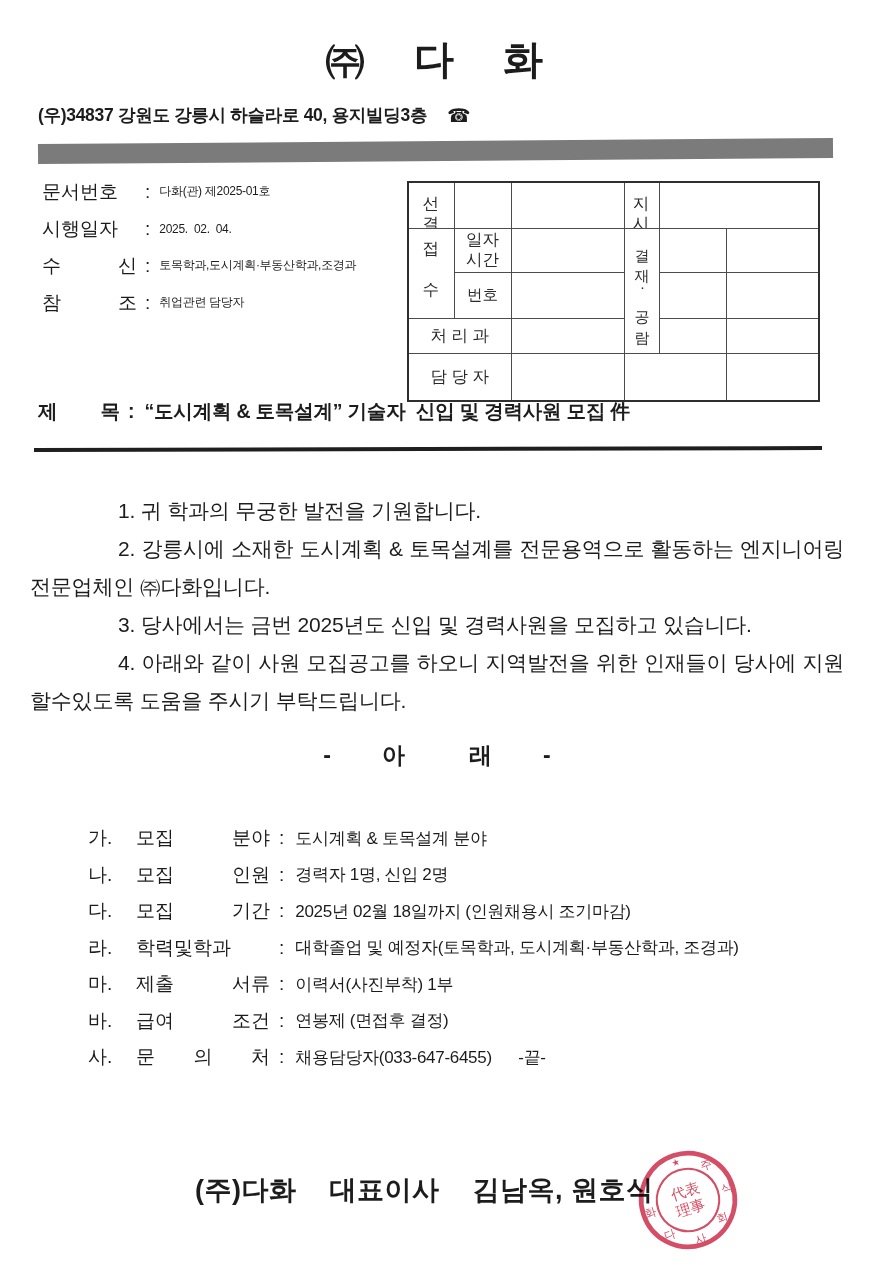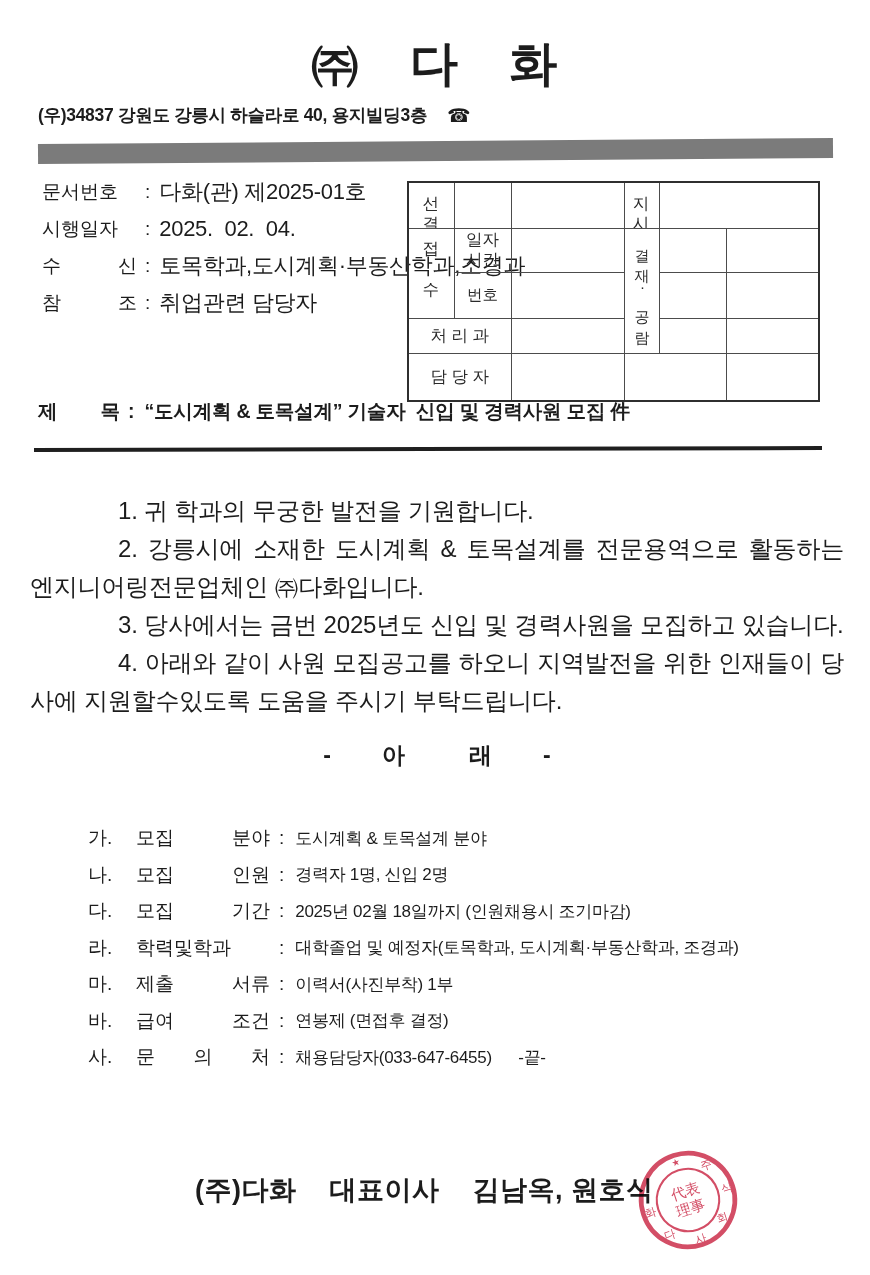--- a/index.html
+++ b/index.html
@@ -1,34 +1,34 @@
 <!DOCTYPE html>
 <html><head>
 <meta charset="utf-8">
 <style>
   html,body{margin:0;padding:0;background:#e8e8e8;}
   .page{position:relative;width:870px;height:1275px;background:#ffffff;overflow:hidden;
         color:#1c1c1c;font-family:"Liberation Sans","DejaVu Sans",sans-serif;}
 
   .doc-title{position:absolute;top:32px;left:0;right:0;text-align:center;
-             font-size:48px;font-weight:bold;word-spacing:34px;white-space:pre;letter-spacing:2px;}
+             font-size:40px;font-weight:bold;word-spacing:34px;white-space:pre;letter-spacing:2px;}
 
   .addr-line{position:absolute;top:103px;left:38px;display:flex;align-items:center;
              font-size:17.5px;font-weight:bold;letter-spacing:-0.3px;}
   .addr-gap{display:inline-block;width:20px;}
   .phone-icon{margin-right:8px;font-size:19px;}
 
   .graybar{position:absolute;top:141px;left:38px;width:795px;height:20px;
            background:#7b7b7b;transform:rotate(-0.45deg);}
 
   .meta{position:absolute;top:173px;left:42px;}
   .meta-row{height:37px;display:flex;align-items:center;font-size:19px;}
   .meta-label{display:inline-block;width:95px;text-align:justify;text-align-last:justify;}
   .meta-colon{margin:0 9px 0 8px;}
-  .meta-value{white-space:pre;font-size:22px;letter-spacing:-0.3px;}
+  .meta-value{white-space:pre;font-size:12px;letter-spacing:-0.3px;}
 
   table.approval{position:absolute;top:181px;left:407px;border-collapse:collapse;
                  border:2.5px solid #2f2f2f;table-layout:fixed;}
   table.approval td{border:1.5px solid #4c4c4c;text-align:center;vertical-align:middle;
                     padding:0;font-size:16.5px;color:#2a2a2a;overflow:hidden;}
   .vert{writing-mode:vertical-rl;text-orientation:upright;display:inline-block;}
   .v-tight{letter-spacing:3px;}
   .v-receive{letter-spacing:26px;}
   .v-approve{letter-spacing:5px;font-size:15px;}
   .two-line{font-size:14.5px;line-height:1.2;white-space:pre-line;}
@@ -36,21 +36,21 @@
 
   .subject{position:absolute;top:398px;left:38px;font-size:19.5px;font-weight:bold;display:flex;align-items:center;}
   .subject-label{display:inline-block;width:82px;text-align:justify;text-align-last:justify;}
   .subject-colon{margin:0 10px 0 8px;}
   .subject-text{white-space:pre;letter-spacing:-0.2px;}
 
   .rule{position:absolute;top:447px;left:34px;width:788px;height:3.5px;
         background:#1f1f1f;transform:rotate(-0.14deg);}
 
   .body-block{position:absolute;top:492px;left:30px;width:814px;
-              font-size:24px;line-height:38px;text-align:justify;letter-spacing:-0.2px;}
+              font-size:21px;line-height:38px;text-align:justify;letter-spacing:-0.2px;}
   .body-block p{margin:0;text-indent:88px;}
 
   .below-heading{position:absolute;top:740px;left:30px;width:814px;text-align:center;
                  font-size:23px;white-space:pre;font-weight:bold;}
 
   .recruit{position:absolute;top:820px;left:88px;}
   .r-item{height:36.5px;display:flex;align-items:center;font-size:19px;}
   .r-no{display:inline-block;width:48px;}
   .r-label{display:inline-block;width:134px;text-align:justify;text-align-last:justify;}
   .r-colon{margin:0 11px 0 9px;}

